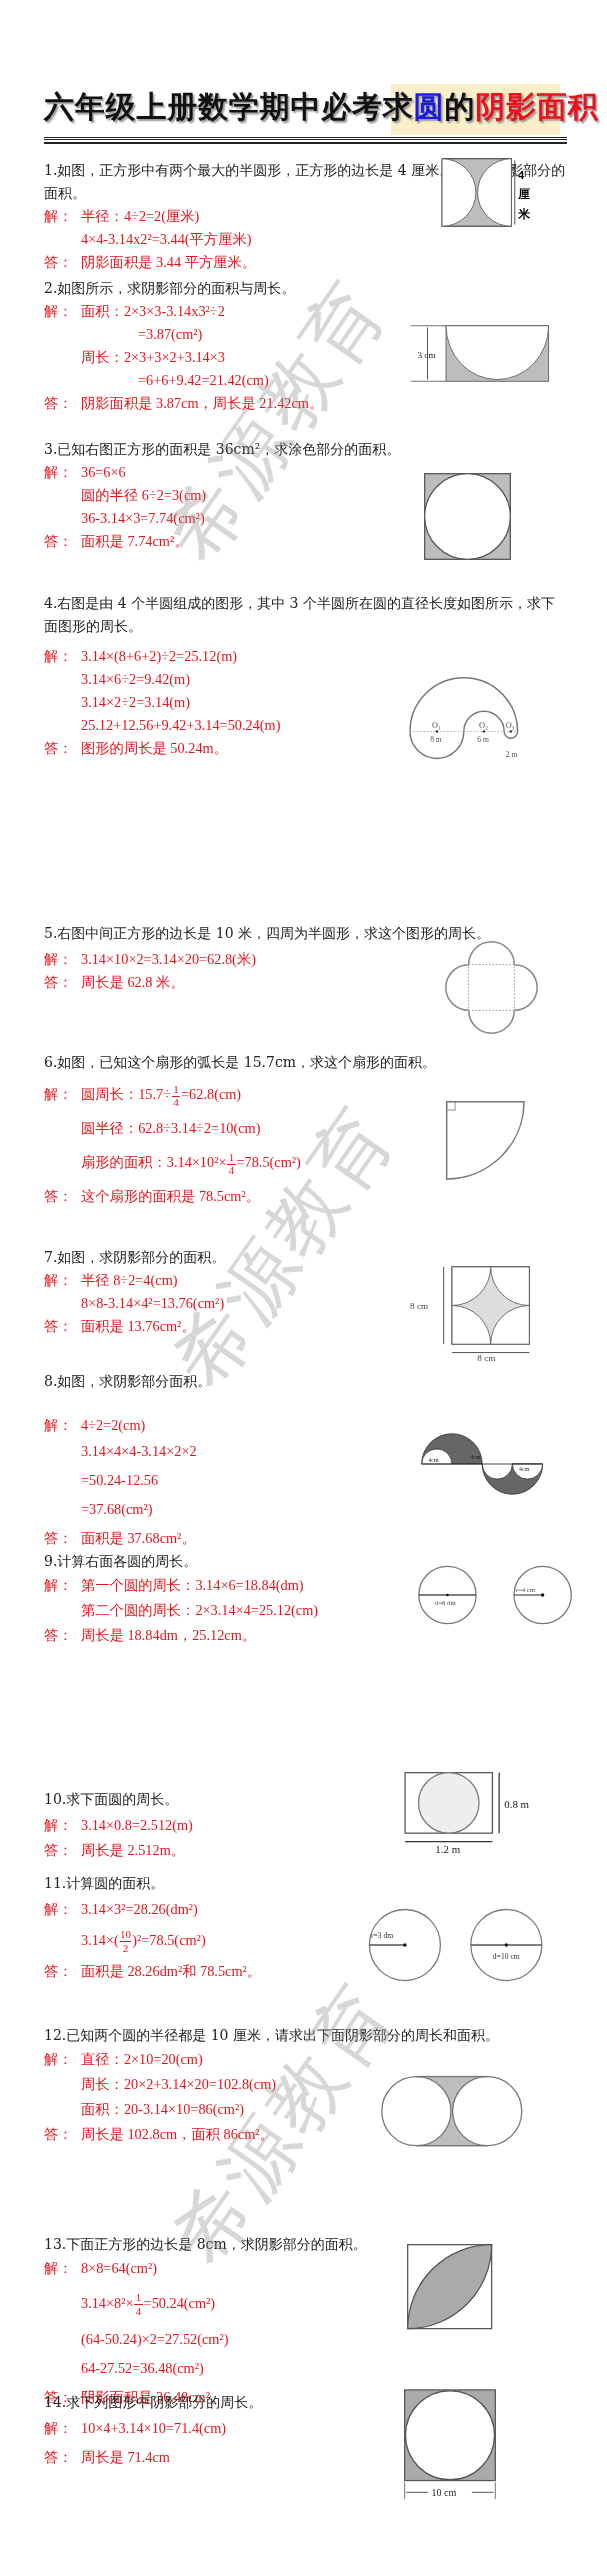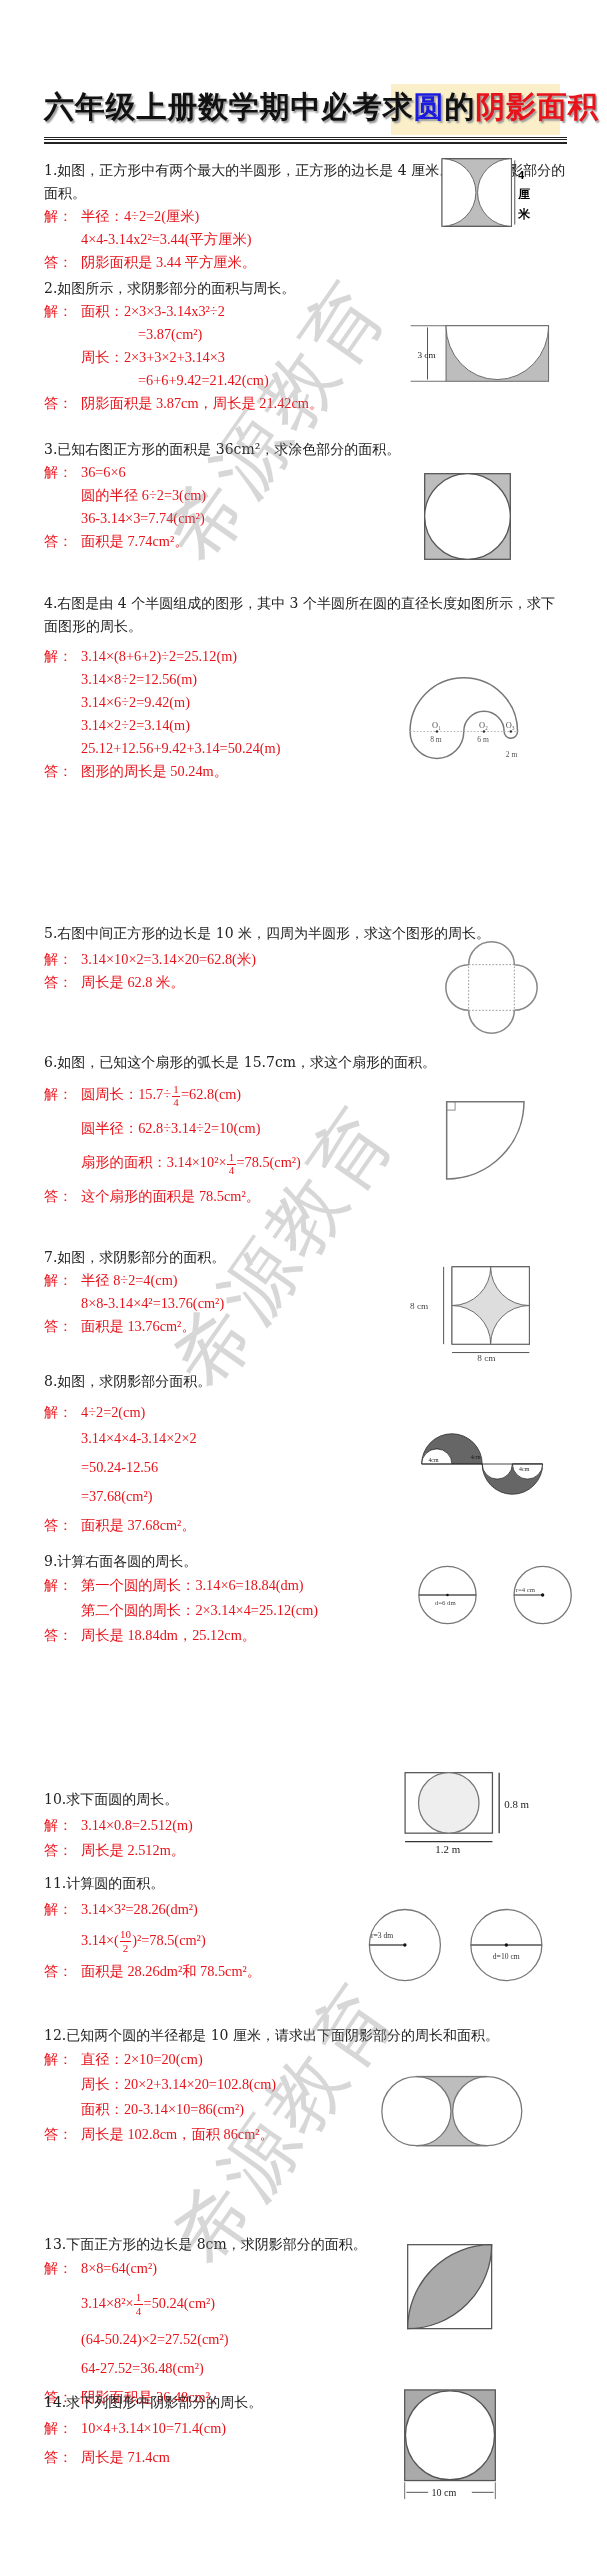--- a/index.html
+++ b/index.html
@@ -82,21 +82,20 @@
     <div class="ln"><span class="lbl">答：</span><span>面积是 7.74cm²。</span></div>
   </div>
   <svg class="fig" style="left:423px;top:472px;" width="89" height="89" viewBox="0 0 106 106">
     <rect x="2" y="2" width="102" height="102" fill="#bdbdbd" stroke="#555" stroke-width="1.5"></rect>
     <circle cx="53" cy="53" r="51" fill="#fff" stroke="#555" stroke-width="1.5"></circle>
   </svg>
 
   <div class="q" style="top:592px;">
     <div class="qt">4.右图是由 4 个半圆组成的图形，其中 3 个半圆所在圆的直径长度如图所示，求下面图形的周长。</div>
     <div class="ln" style="margin-top:7px;"><span class="lbl">解：</span><span>3.14×(8+6+2)÷2=25.12(m)</span></div>
-    <div class="ln ind">3.14×8÷2=12.56(m)</div>
     <div class="ln ind">3.14×6÷2=9.42(m)</div>
     <div class="ln ind">3.14×2÷2=3.14(m)</div>
     <div class="ln ind">25.12+12.56+9.42+3.14=50.24(m)</div>
     <div class="ln"><span class="lbl">答：</span><span>图形的周长是 50.24m。</span></div>
   </div>
   <svg class="fig" style="left:405px;top:666px;" width="126" height="126" viewBox="0 0 150 150">
     <path d="M6,78 A64,64 0 0 1 134,78" fill="none" stroke="#777" stroke-width="1.8"></path>
     <path d="M6,78 A32,32 0 0 0 70,78" fill="none" stroke="#777" stroke-width="1.8"></path>
     <path d="M70,78 A24,24 0 0 1 118,78" fill="none" stroke="#777" stroke-width="1.8"></path>
     <path d="M118,78 A8,8 0 0 0 134,78" fill="none" stroke="#777" stroke-width="1.8"></path>
@@ -158,21 +157,21 @@
     <path d="M56,94 L56,48 A46,46 0 0 1 102,94 Z" fill="#fff" stroke="#555"></path>
     <path d="M148,94 L102,94 A46,46 0 0 1 148,48 Z" fill="#fff" stroke="#555"></path>
     <line x1="46" y1="2" x2="46" y2="94" stroke="#333"></line>
     <line x1="56" y1="104" x2="148" y2="104" stroke="#333"></line>
     <text x="6" y="52" font-size="11" fill="#444">8 cm</text>
     <text x="86" y="114" font-size="11" fill="#444">8 cm</text>
   </svg>
 
   <div class="q" style="top:1370px;">
     <div class="qt">8.如图，求阴影部分面积。</div>
-    <div class="ln" style="margin-top:8px;"><span class="lbl">解：</span><span>4÷2=2(cm)</span></div>
+    <div class="ln" style="margin-top:21px;"><span class="lbl">解：</span><span>4÷2=2(cm)</span></div>
     <div class="ln ind tall" style="line-height:29px;">3.14×4×4-3.14×2×2</div>
     <div class="ln ind" style="line-height:29px;">=50.24-12.56</div>
     <div class="ln ind" style="line-height:29px;">=37.68(cm²)</div>
     <div class="ln" style="line-height:29px;"><span class="lbl">答：</span><span>面积是 37.68cm²。</span></div>
   </div>
   <svg class="fig" style="left:420px;top:1422px;" width="126" height="84" viewBox="0 0 150 100">
     <path d="M2,50 A36,36 0 0 1 74,50 A36,36 0 0 0 146,50" fill="none"></path>
     <path d="M2,50 A36,36 0 0 1 74,50 L74,50 A36,36 0 0 0 146,50 L146,50 A36,36 0 0 1 74,50 A36,36 0 0 1 2,50 Z" fill="none"></path>
     <path d="M2,50 A36,36 0 0 1 74,50 A36,36 0 0 0 110,86 A36,36 0 0 0 146,50 L110,50 A18,18 0 0 1 74,50 L38,50 A18,18 0 0 0 2,50 Z" fill="#666" stroke="#333"></path>
     <path d="M2,50 A18,18 0 0 1 38,50 Z" fill="#fff" stroke="#333"></path>

